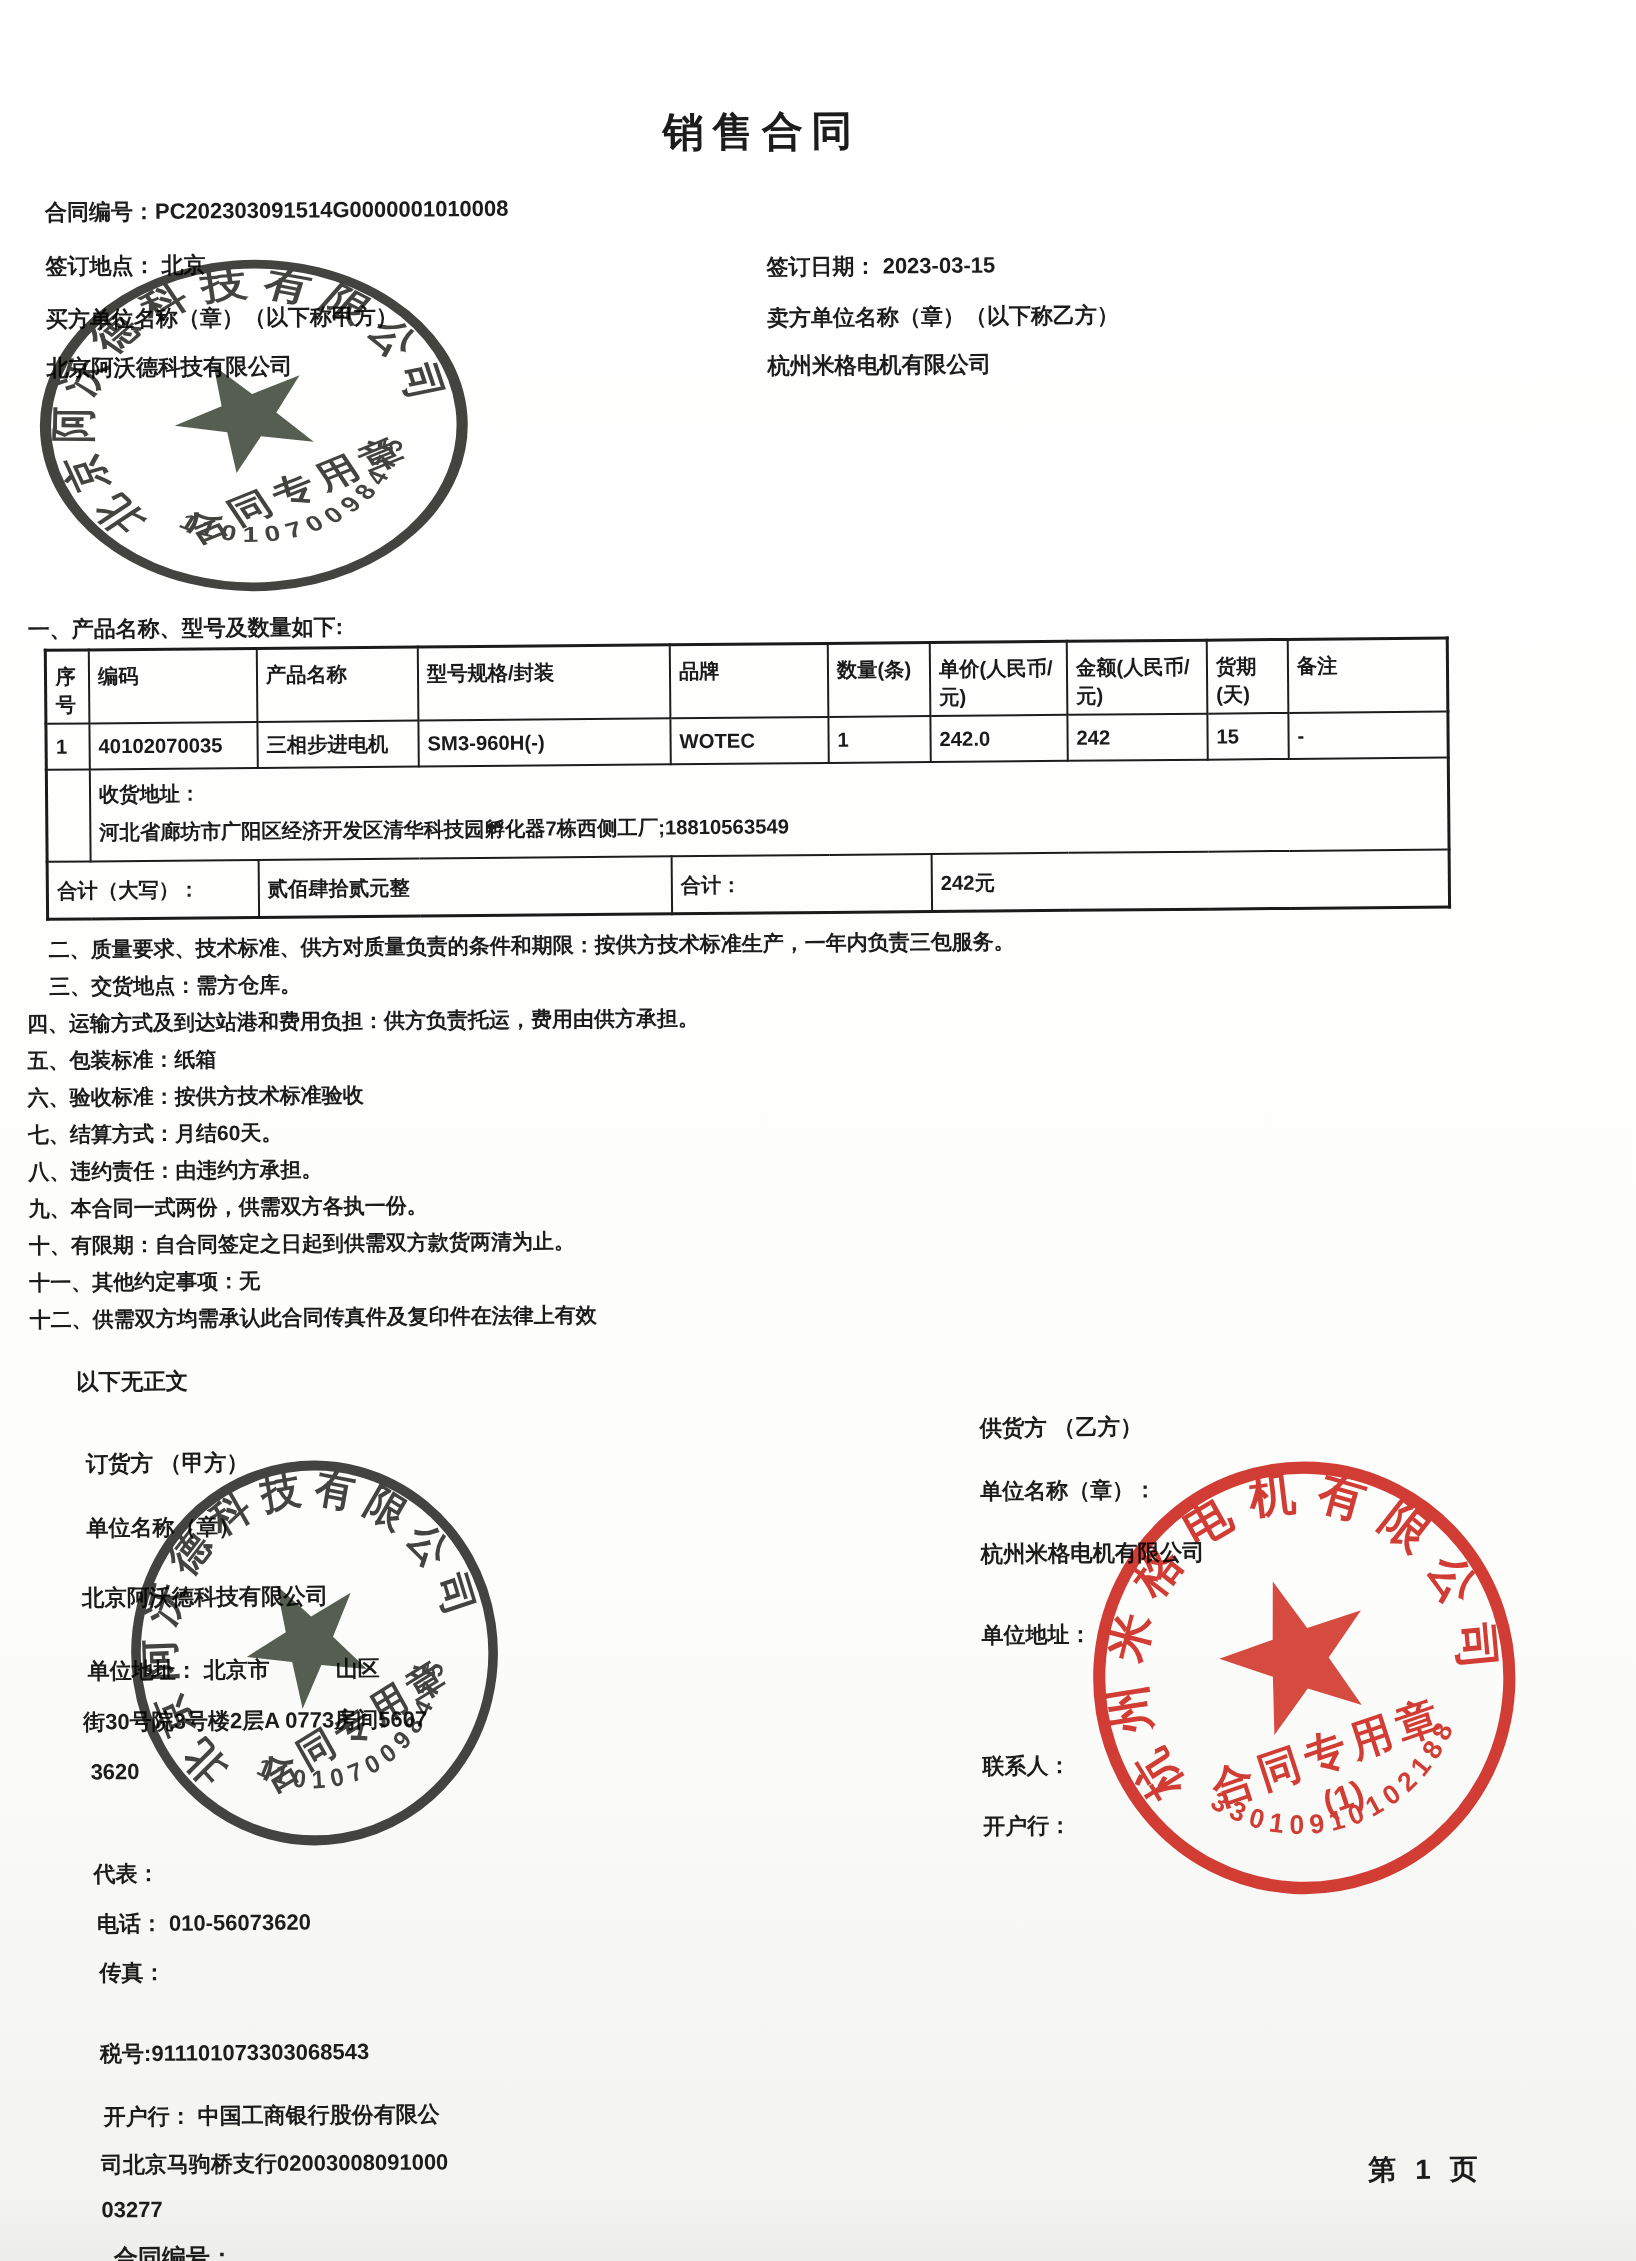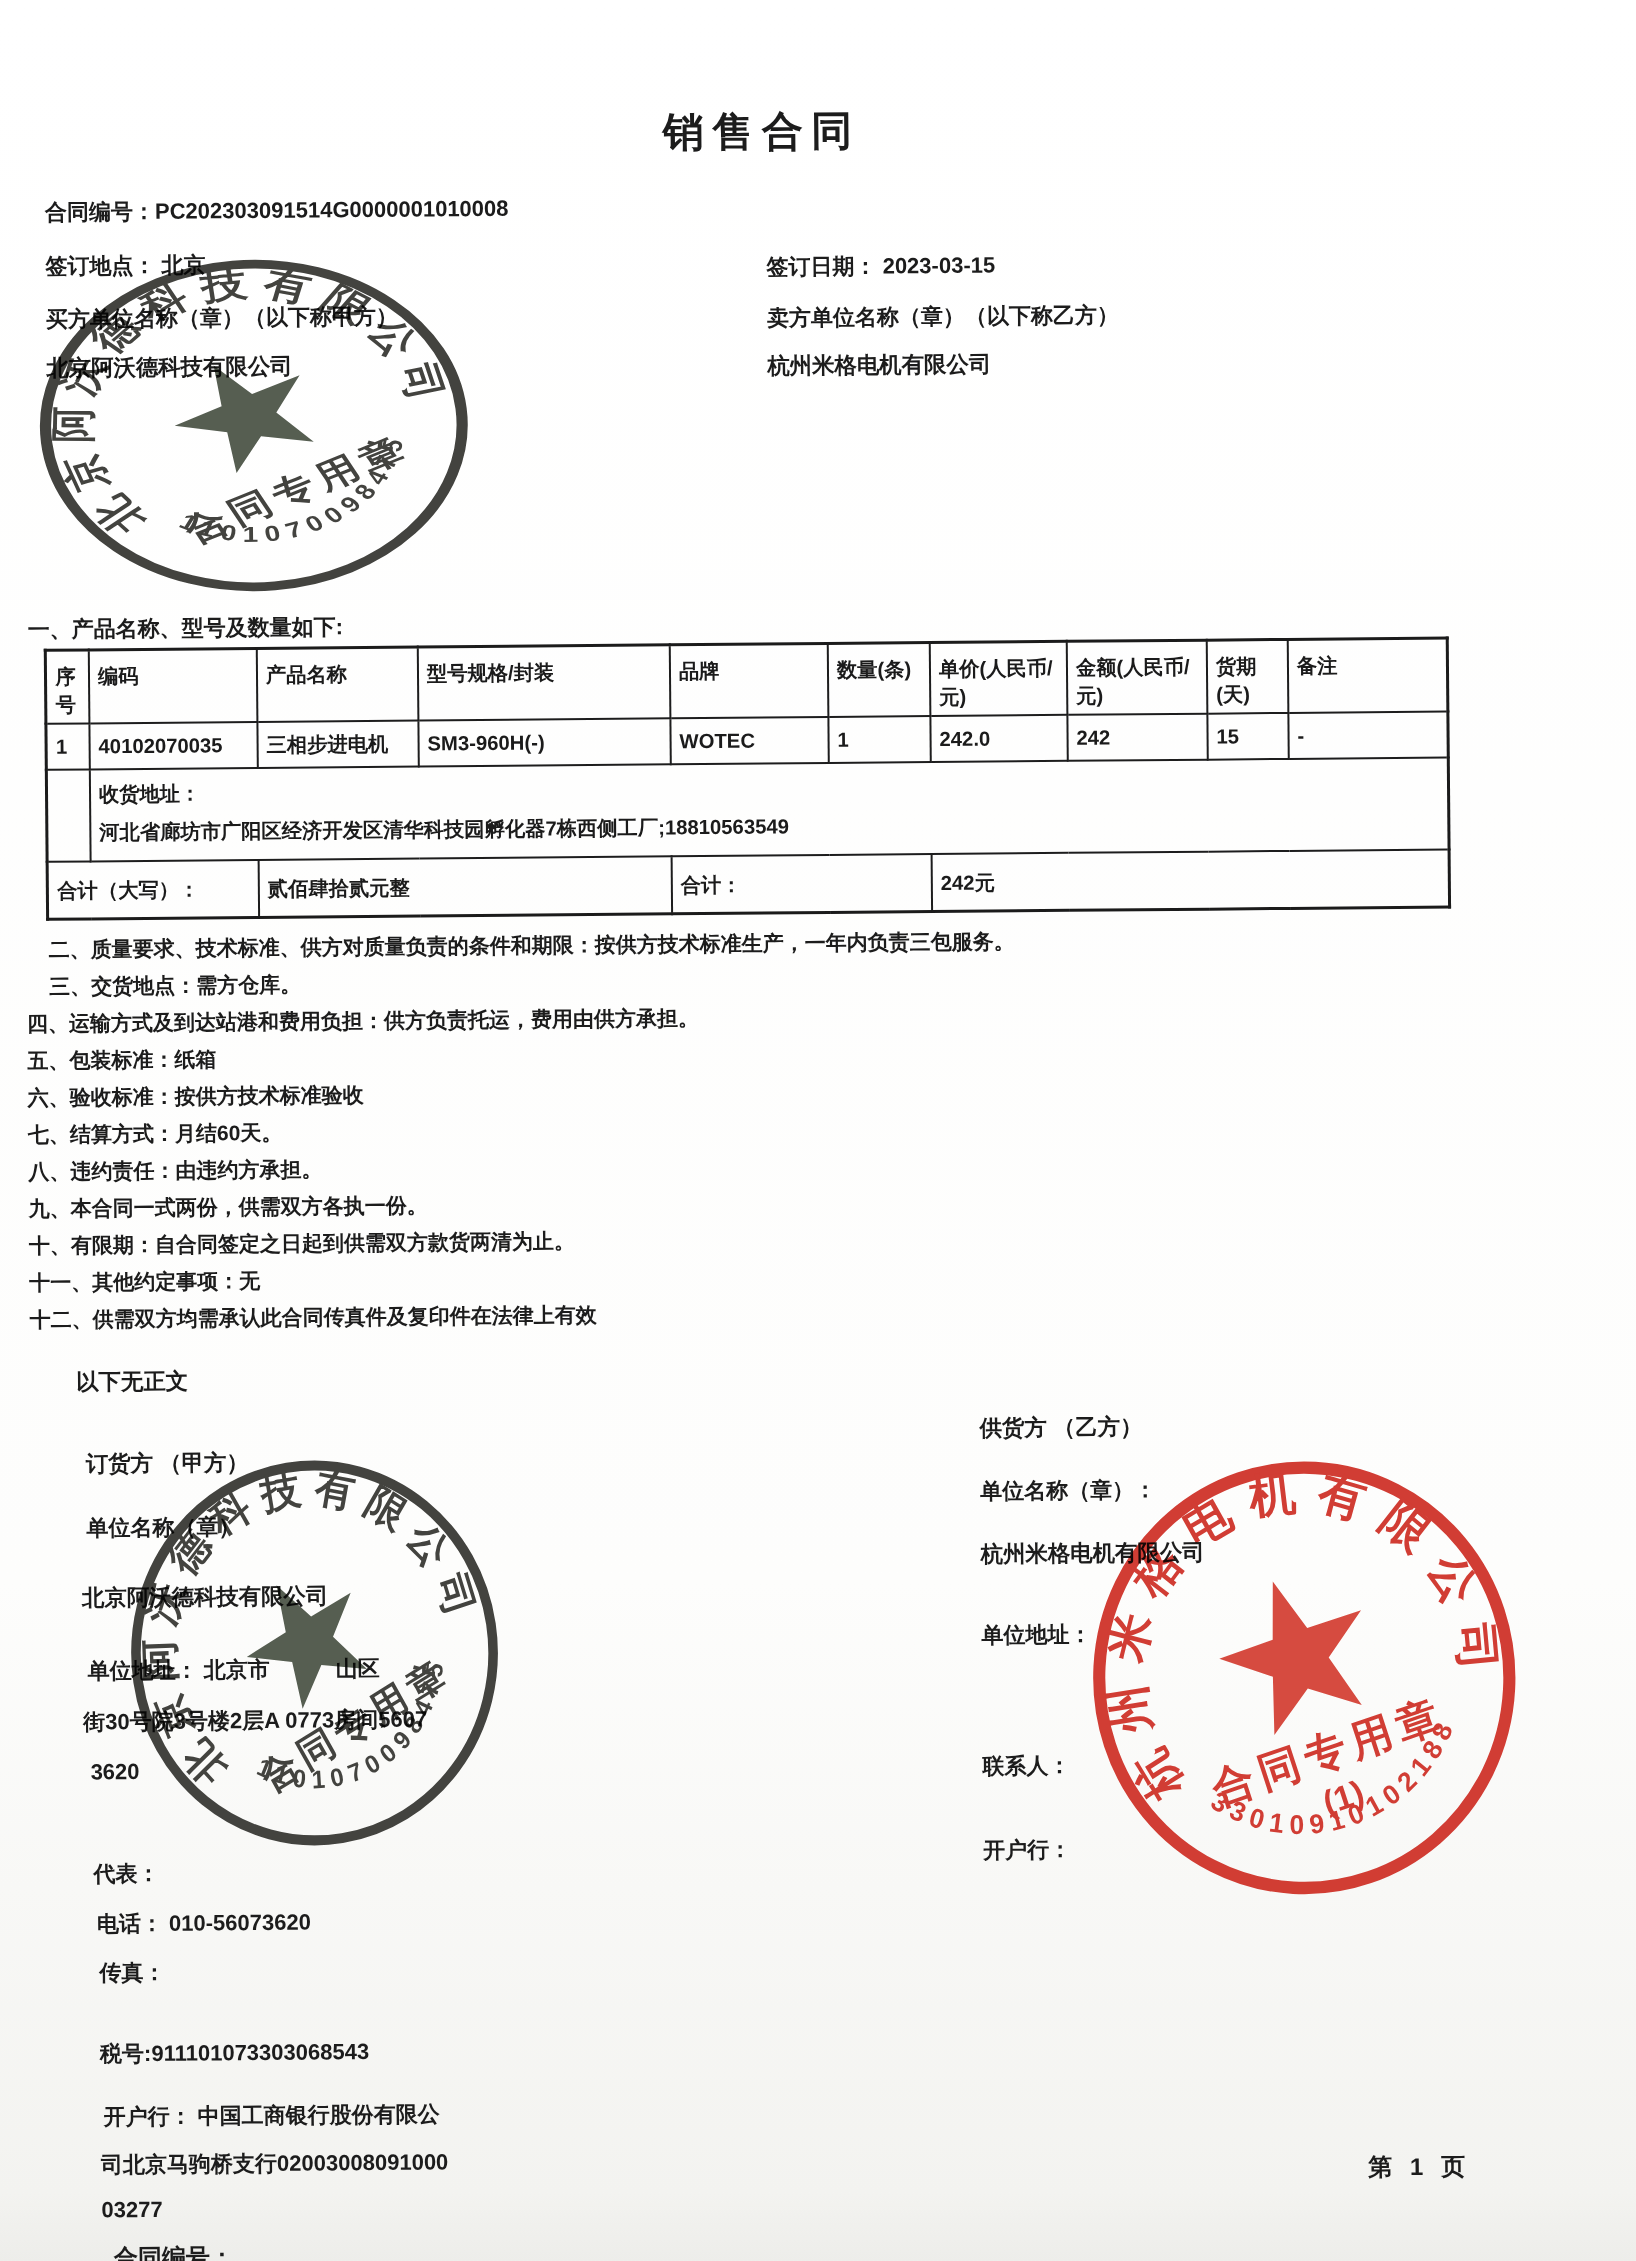--- a/index.html
+++ b/index.html
@@ -30,21 +30,21 @@
   
   .terms{list-style:none;margin:0;padding:0;font-size:21px;font-weight:600;width:1387px;}
   .terms li{height:37px;line-height:28px;white-space:nowrap;}
   .terms li.ind{padding-left:22.4px;}
   .closing{font-size:22.4px;font-weight:700;}
   .blk{font-size:22px;font-weight:600;}
   .blk.b{font-weight:700;font-size:22.4px;}
   
   .stamp{position:absolute;mix-blend-mode:multiply;opacity:.9;}
   .stamp svg{display:block;width:100%;height:100%;}
-  .footer-page{font-size:24px;font-weight:700;letter-spacing:5.6px;}
+  .footer-page{font-size:28px;font-weight:700;letter-spacing:5.6px;}
   .cutline{font-size:24px;font-weight:700;}
 </style>
 </head>
 <body>
 
 <div class="page">
   <div class="tilt">
 
     <div class="abs doc-title" style="top:104px;">销售合同</div>
 
@@ -152,21 +152,21 @@
     </div>
     <div class="abs blk" style="top:2096px;left:95px;">开户行： 中国工商银行股份有限公</div>
     <div class="abs blk" style="top:2144px;left:92px;">司北京马驹桥支行02003008091000</div>
     <div class="abs blk" style="top:2191px;left:92px;">03277</div>
 
     <div class="abs blk b" style="top:1414px;left:977px;">供货方 （乙方）</div>
     <div class="abs blk" style="top:1478px;left:977px;">单位名称（章）：</div>
     <div class="abs blk b" style="top:1540px;left:977px;">杭州米格电机有限公司</div>
     <div class="abs blk" style="top:1622px;left:977px;">单位地址：</div>
     <div class="abs blk" style="top:1753px;left:977px;">联系人：</div>
-    <div class="abs blk" style="top:1813px;left:977px;margin-top:24px;">开户行：</div>
+    <div class="abs blk" style="top:1813px;left:977px;">开户行：</div>
 
     <div class="stamp" style="top:247px;left:36px;width:448px;height:347px;">
       <svg viewBox="0 0 400 400" preserveAspectRatio="none">
         <defs>
           <path id="arcTop1" d="M 95,295 A 145,145 0 1 1 305,295" fill="none"></path>
           <path id="arcBot1" d="M 75,250 A 135,135 0 0 0 325,250" fill="none"></path>
         </defs>
         <g transform="rotate(-27 200 200)" fill="#2e2e2a" stroke="none">
           <circle cx="200" cy="200" r="186" fill="none" stroke="#2e2e2a" stroke-width="10"></circle>
           <polygon fill="#434c3e" points="200,122 215.3,167 262.8,167.6 224.7,196 238.8,241.4 200,214 161.2,241.4 175.3,196 137.2,167.6 184.7,167"></polygon>

